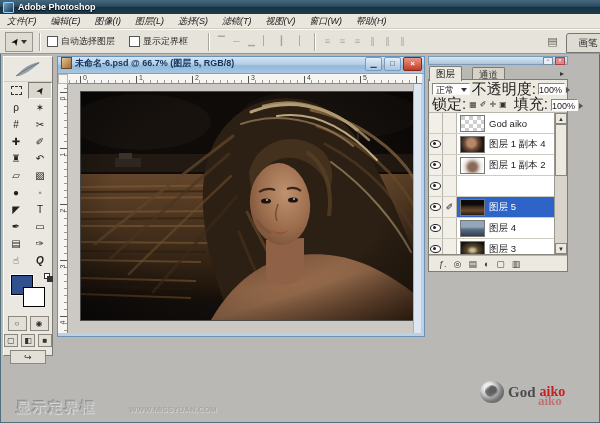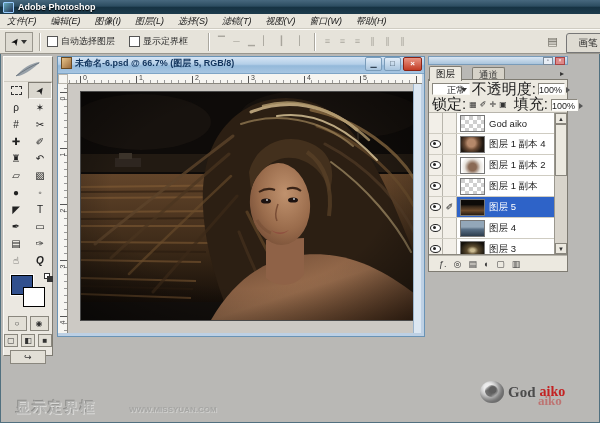--- a/index.html
+++ b/index.html
@@ -92,21 +92,21 @@
   .pal-minibar .pc{background:#d88;border-color:#a44;color:#fff;}
   .pal-tabs{height:15px;position:relative;background:#b9b8b5;}
   .ptab{position:absolute;top:1px;height:14px;line-height:14px;font-size:9.5px;text-align:center;
     border:1px solid #7e7b72;border-bottom:none;border-radius:2px 2px 0 0;padding:0 6px;}
   .ptab.act{left:1px;background:#ece9e0;z-index:2;color:#111;}
   .ptab.inact{left:44px;top:2px;height:13px;line-height:13px;background:#d6d2c8;color:#333;}
   .pmenu{position:absolute;right:4px;top:4px;font-size:8px;color:#333;}
   .pal-body{height:193px;background:#ece9e0;border:1px solid #7e7b72;box-sizing:border-box;position:relative;margin-top:-1px;}
   .blendrow{display:flex;align-items:center;height:16px;padding:1px 2px 0 3px;gap:2px;}
   .blend-sel{width:52px;height:12px;background:#fff;border:1px solid;border-color:#8a877e #fbfaf6 #fbfaf6 #8a877e;
-    font-size:9px;line-height:12px;padding-left:14px;position:relative;box-sizing:border-box;}
+    font-size:9px;line-height:12px;padding-left:3px;position:relative;box-sizing:border-box;}
   .blend-sel .c{position:absolute;right:2px;top:4px;width:0;height:0;border-left:3px solid transparent;border-right:3px solid transparent;border-top:4px solid #333;}
   .plabel{font-size:15px;color:#1a1a1a;white-space:nowrap;}
   .pvalue{width:30px;height:12px;background:#fff;border:1px solid;border-color:#8a877e #fbfaf6 #fbfaf6 #8a877e;
     font-size:9px;line-height:12px;text-align:right;padding-right:2px;position:relative;box-sizing:border-box;}
   .pvalue .s{position:absolute;right:-6px;top:3px;width:0;height:0;border-top:3px solid transparent;border-bottom:3px solid transparent;border-left:4px solid #555;}
   .lockrow{display:flex;align-items:center;height:15px;padding:0 2px 0 3px;gap:3px;}
   .lockrow .li{font-size:8px;color:#333;width:9px;text-align:center;}
   .llist{position:relative;height:141px;background:#fff;border-top:1px solid #b8b5ac;border-bottom:1px solid #8a877e;overflow:hidden;}
   .lrow{display:flex;height:20px;border-bottom:1px solid #cfccc2;width:125px;}
   .ccell{width:14px;border-right:1px solid #b8b5ac;background:#f2efe8;display:flex;align-items:center;justify-content:center;box-sizing:border-box;}
@@ -480,24 +480,20 @@
           <span class="rmain">
               <span class="lthumb th-pl"></span>
             <span class="lname">图层 1 副本 2</span>
             </span>
         </div>
         <div class="lrow">
           <span class="ccell">
               <span class="eye"></span>
             </span>
           <span class="ccell"></span>
-          <span class="rmain">
-              <span class="lthumb checker"></span>
-            <span class="lname">图层 1 副本</span>
-            </span>
         </div>
         <div class="lrow sel">
           <span class="ccell">
               <span class="eye"></span>
             </span>
           <span class="ccell">
               <span class="brushi">✐</span>
             </span>
           <span class="rmain">
               <span class="lthumb th-field"></span>

